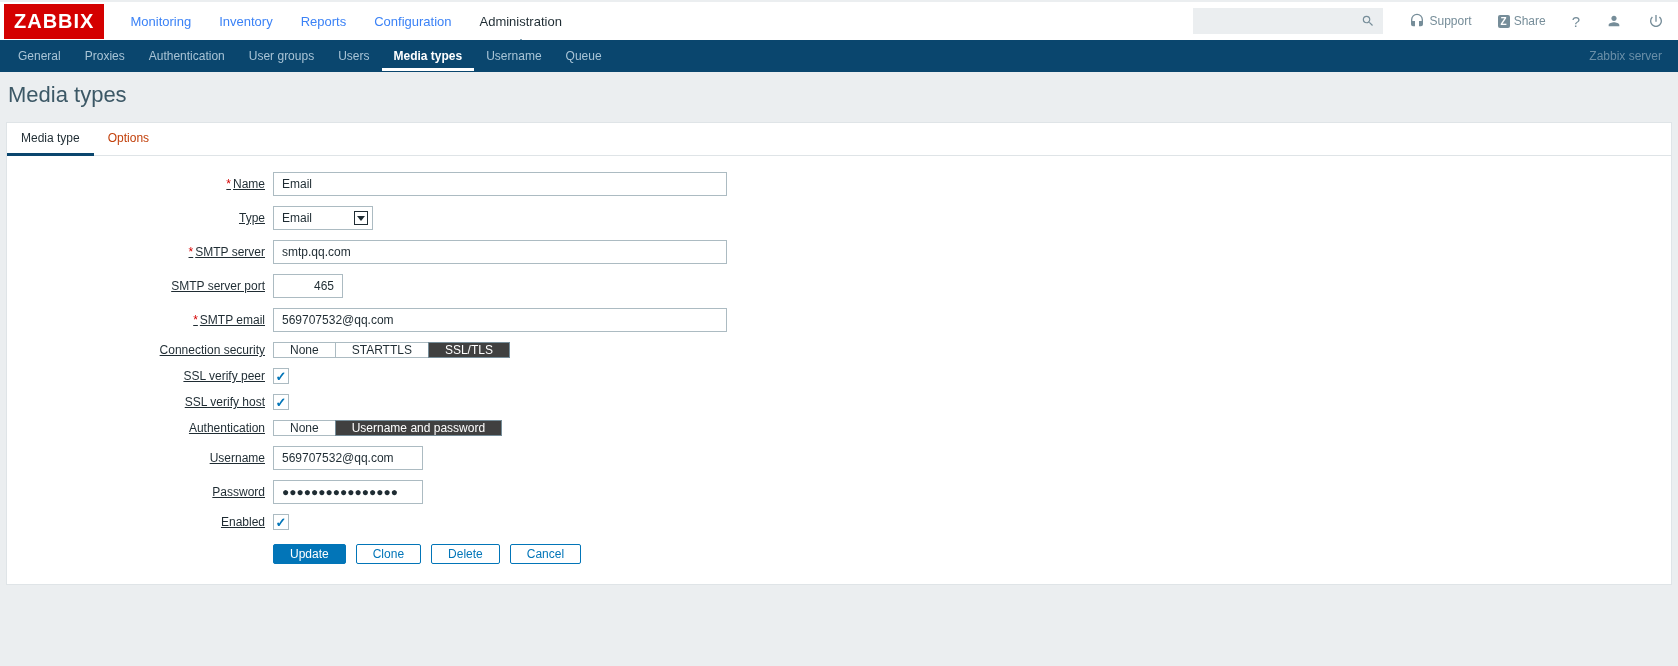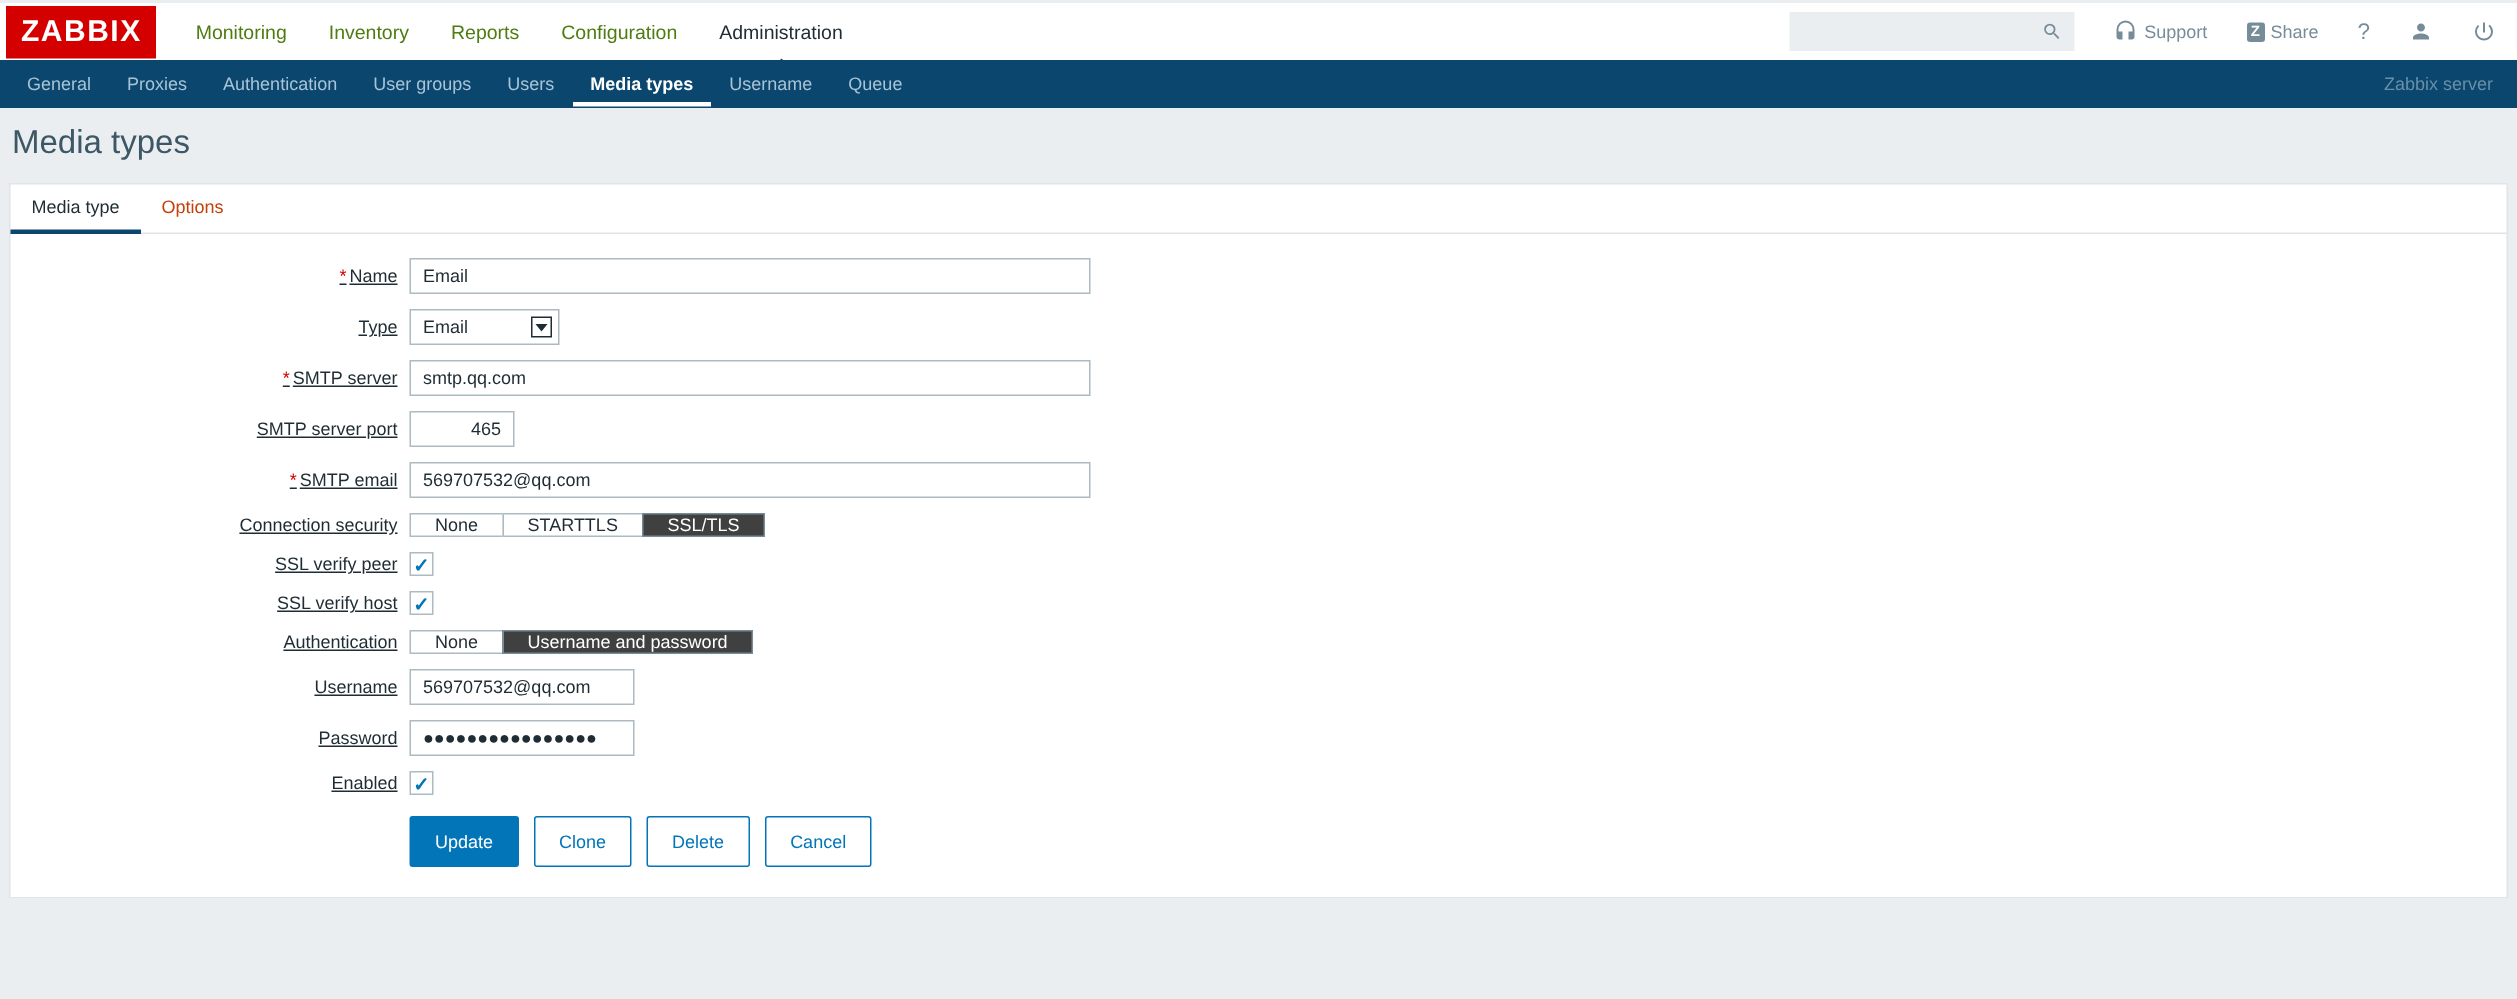--- a/index.html
+++ b/index.html
@@ -2,21 +2,21 @@
 <html><head>
 <meta charset="utf-8">
 <style>
 * { margin: 0; padding: 0; box-sizing: border-box; }
 body { font-family: Arial, sans-serif; font-size: 13px; color: #1f2c33; background: #ebeef0; }
 
 
 .top-nav { background: #fff; display: flex; align-items: center; height: 40px; border-top: 2px solid #ebeef0; }
 .logo { background: #d40000; color: #fff; font-weight: bold; font-size: 20px; padding: 6px 10px; margin-left: 4px; letter-spacing: 1px; }
 .main-menu { display: flex; margin-left: 12px; flex: 1; }
-.main-menu-item { padding: 10px 14px; color: #4d7c0f; cursor: pointer; position: relative; }
+.main-menu-item { padding: 10px 14px; color: #3b82f6; cursor: pointer; position: relative; }
 .main-menu-item.active { color: #1f2c33; }
 .main-menu-item.active::after {
   content: ""; position: absolute; bottom: -7px; left: 50%; transform: translateX(-50%);
   width: 0; height: 0; border-left: 7px solid transparent; border-right: 7px solid transparent;
   border-bottom: 7px solid #0a466e;
 }
 .top-right { display: flex; align-items: center; gap: 26px; padding-right: 14px; }
 .search-box { background: #ebeef0; width: 190px; height: 26px; display: flex; align-items: center; justify-content: flex-end; padding-right: 8px; }
 .search-box svg { width: 14px; height: 14px; fill: #768d99; }
 .top-icon { display: flex; align-items: center; gap: 4px; color: #768d99; cursor: pointer; font-size: 12px; }
@@ -55,21 +55,21 @@
 
 .seg-group { display: flex; }
 .seg-btn { border: 1px solid #acbbc2; background: #fff; color: #1f2c33; height: 16px; padding: 0 16px; font-size: 12px; cursor: pointer; margin-left: -1px; }
 .seg-btn:first-child { margin-left: 0; }
 .seg-btn.active { background: #404040; color: #fff; border-color: #768d99; }
 
 .checkbox { width: 16px; height: 16px; border: 1px solid #acbbc2; display: flex; align-items: center; justify-content: center; cursor: pointer; }
 .checkbox.checked::after { content: "✓"; color: #0275b8; font-size: 13px; font-weight: bold; }
 
 .btn-row { display: flex; gap: 10px; margin-left: 266px; margin-top: 14px; }
-.btn { height: 34px; padding: 0 16px; border: 1px solid #0275b8; background: #fff; color: #0275b8; font-size: 12px; cursor: pointer; border-radius: 2px; }
+.btn { height: 20px; padding: 0 16px; border: 1px solid #0275b8; background: #fff; color: #0275b8; font-size: 12px; cursor: pointer; border-radius: 2px; }
 .btn.primary { background: #0275b8; color: #fff; }
 </style>
 </head>
 <body>
 
 <div class="top-nav">
   <div class="logo">ZABBIX</div>
   <div class="main-menu">
       <div class="main-menu-item">Monitoring</div>
       <div class="main-menu-item">Inventory</div>

